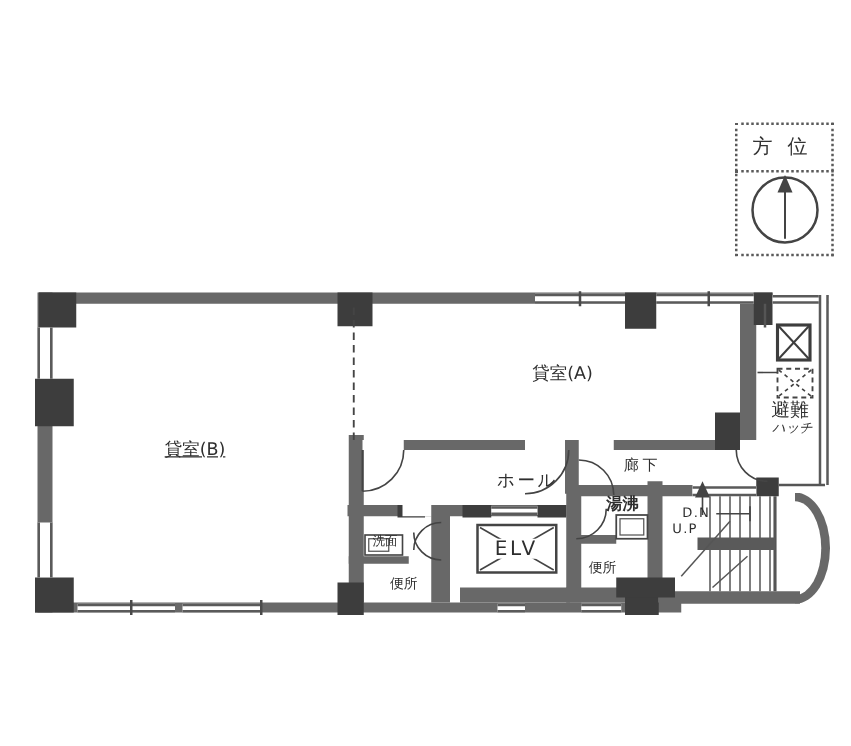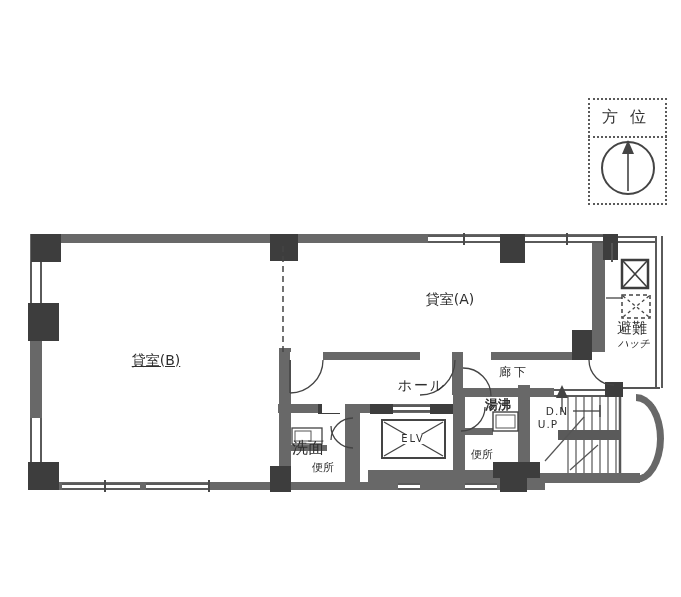--- a/index.html
+++ b/index.html
@@ -139,23 +139,23 @@
   </svg>
 
   <div class="compass-box"></div>
   <div class="compass-divider"></div>
   <div class="lbl" style="left:630px;top:117px;font-size:16px;letter-spacing:12px;color:#333;">方位</div>
 
   <div class="lbl" style="left:156px;top:360px;font-size:14px;text-decoration:underline;">貸室(B)</div>
   <div class="lbl" style="left:450px;top:299px;font-size:14px;">貸室(A)</div>
   <div class="lbl" style="left:399px;top:385px;font-size:14px;letter-spacing:2px;margin-left:23px;">ホール</div>
   <div class="lbl" style="left:514px;top:372px;font-size:12px;letter-spacing:3px;">廊下</div>
-  <div class="lbl" style="left:308px;top:448px;font-size:16px;">洗面</div>
+  <div class="lbl" style="left:308px;top:434px;font-size:10px;">洗面</div>
   <div class="lbl" style="left:323px;top:467px;font-size:11px;">便所</div>
   <div class="lbl" style="left:482px;top:454px;font-size:11px;">便所</div>
   <div class="lbl" style="left:498px;top:404px;font-size:13px;font-weight:bold;">湯沸</div>
-  <div class="lbl" style="left:413px;top:439px;font-size:10px;letter-spacing:2px;background:#fff;padding:0 2px;">ELV</div>
+  <div class="lbl" style="left:413px;top:439px;font-size:16px;letter-spacing:2px;background:#fff;padding:0 2px;">ELV</div>
   <div class="lbl" style="left:557px;top:411px;font-size:10.5px;letter-spacing:1px;background:transparent;">D.N</div>
   <div class="lbl" style="left:548px;top:424px;font-size:10.5px;letter-spacing:1px;">U.P</div>
   <div class="lbl" style="left:632px;top:328px;font-size:15px;">避難</div>
   <div class="lbl" style="left:634px;top:343px;font-size:10.5px;font-style:italic;">ハッチ</div>
 
 </div>
 
 </body></html>

